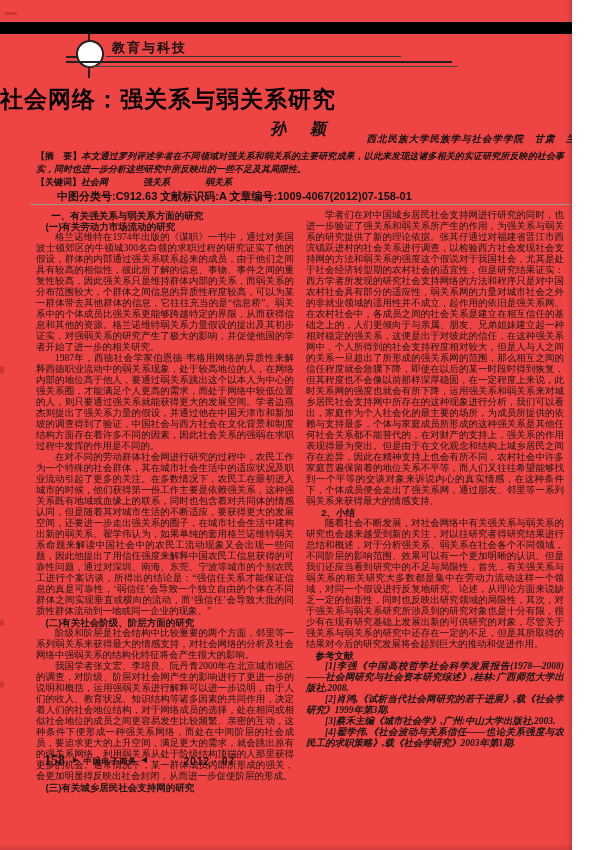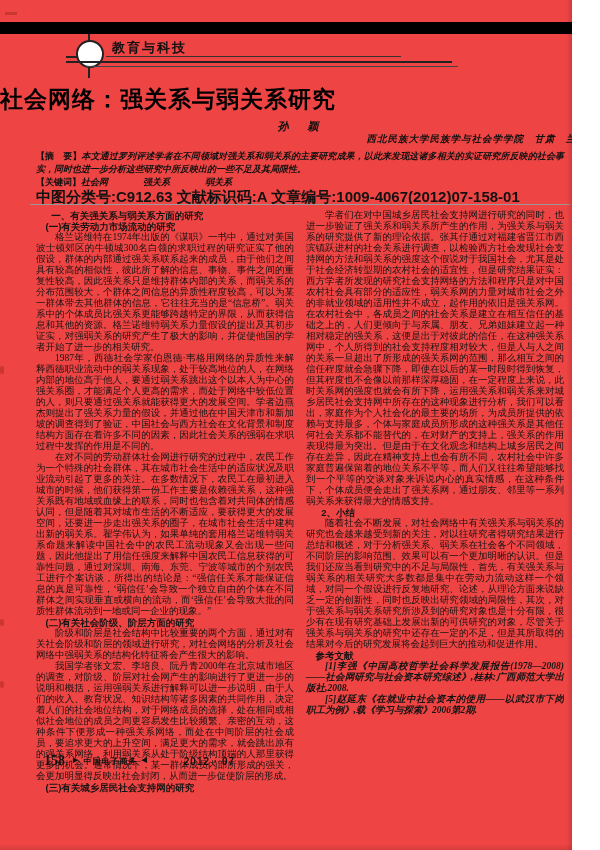--- a/index.html
+++ b/index.html
@@ -27,31 +27,31 @@
   .red-mark{position:absolute;background:#c4342a;opacity:.85;}
   .rm1{left:5px;top:12px;width:12px;height:3px;}
   .rm2{left:0;top:366px;width:4px;height:8px;border-radius:2px;}
   .rm3{left:0;top:619px;width:4px;height:7px;border-radius:2px;}
   .rm4{left:0;top:681px;width:4px;height:7px;border-radius:2px;}
   
   .title{position:absolute;left:0;top:84px;width:600px;text-align:left;
          font-family:"Liberation Sans",sans-serif;font-weight:900;font-size:23px;
          letter-spacing:1px;color:#000;}
   .author{position:absolute;left:0;top:119px;width:600px;text-align:center;
-          font-style:italic;font-weight:bold;font-size:11px;letter-spacing:4px;}
+          font-style:italic;font-weight:bold;font-size:16px;letter-spacing:4px;}
   .affiliation{position:absolute;left:0;top:133px;width:600px;text-align:right;
                font-style:italic;font-weight:bold;font-size:9.5px;letter-spacing:1px;margin-left:32px;}
   
   .abstract-block{position:absolute;left:36px;top:150px;width:528px;font-size:9px;
                   line-height:13px;text-align:justify;}
   .ab-label{font-family:"Liberation Sans",sans-serif;font-weight:bold;font-style:normal;}
   .ab-text{font-style:italic;font-weight:bold;}
   .kw-line{margin-top:0;}
   .kw{font-style:italic;font-weight:bold;margin-right:35px;}
-  .class-line{font-family:"Liberation Sans",sans-serif;font-weight:bold;font-size:15px;margin-top:1px;}
+  .class-line{font-family:"Liberation Sans",sans-serif;font-weight:bold;font-size:11px;margin-top:1px;margin-left:21px;}
   .rule{position:absolute;left:30px;top:204px;width:540px;height:1px;background:#999;}
   
   .columns{position:absolute;left:36px;top:210px;width:528px;height:588px;display:flex;gap:12px;overflow:hidden;}
   .col{width:258px;font-size:9.5px;line-height:11px;text-align:justify;color:#141414;}
   .b-h1{font-family:"Liberation Sans",sans-serif;font-weight:bold;text-indent:1.6em;}
   .b-h2{font-family:"Liberation Sans",sans-serif;font-weight:bold;text-indent:1em;}
   .b-p{text-indent:2em;}
   .b-ref{text-indent:2em;font-style:italic;font-weight:bold;}
   
   .footer{position:absolute;left:44px;top:753px;display:flex;align-items:center;gap:8px;}
@@ -98,31 +98,33 @@
   <div class="rule"></div>
 
   <div class="columns">
     <div class="col">
         <div class="b-h1">一、有关强关系与弱关系方面的研究</div>
         <div class="b-h2">(一)有关劳动力市场流动的研究</div>
         <div class="b-p">格兰诺维特在1974年出版的《谋职》一书中，通过对美国波士顿郊区的牛顿城300名白领的求职过程的研究证实了他的假设，群体的内部通过强关系联系起来的成员，由于他们之间具有较高的相似性，彼此所了解的信息、事物、事件之间的重复性较高，因此强关系只是维持群体内部的关系，而弱关系的分布范围较大，个群体之间信息的异质性程度较高，可以为某一群体带去其他群体的信息，它往往充当的是“信息桥”。弱关系中的个体成员比强关系更能够跨越特定的界限，从而获得信息和其他的资源。格兰诺维特弱关系力量假设的提出及其初步证实，对强弱关系的研究产生了极大的影响，并促使他国的学者开始了进一步的相关研究。</div>
         <div class="b-p">1987年，西德社会学家伯恩德·韦格用网络的异质性来解释西德职业流动中的弱关系现象，处于较高地位的人，在网络内部的地位高于他人，要通过弱关系跳出这个以本人为中心的强关系圈，才能满足个人更高的需求，而处于网络中较低位置的人，则只要通过强关系就能获得更大的发展空间。学者边燕杰则提出了强关系力量的假设，并通过他在中国天津市和新加坡的调查得到了验证，中国社会与西方社会在文化背景和制度结构方面存在着许多不同的因素，因此社会关系的强弱在求职过程中发挥的作用是不同的。</div>
         <div class="b-p">在对不同的劳动群体社会网进行研究的过程中，农民工作为一个特殊的社会群体，其在城市社会生活中的适应状况及职业流动引起了更多的关注。在多数情况下，农民工在最初进入城市的时候，他们获得第一份工作主要是依赖强关系，这种强关系既有地域或血缘上的联系，同时也包含着对共同体的情感认同，但是随着其对城市生活的不断适应，要获得更大的发展空间，还要进一步走出强关系的圈子，在城市社会生活中建构出新的弱关系。翟学伟认为，如果单纯的套用格兰诺维特弱关系命题来解读中国社会中的农民工流动现象又会出现一些问题，因此他提出了用信任强度来解释中国农民工信息获得的可靠性问题，通过对深圳、南海、东莞、宁波等城市的个别农民工进行个案访谈，所得出的结论是：“强信任关系才能保证信息的真是可靠性，‘弱信任’会导致一个独立自由的个体在不同群体之间实现垂直或横向的流动，而‘强信任’会导致大批的同质性群体流动到一地或同一企业的现象。”</div>
         <div class="b-h2">(二)有关社会阶级、阶层方面的研究</div>
-        <div class="b-p">阶级和阶层是社会结构中比较重要的两个方面，通过对有关社会阶级和阶层的领域进行研究，对社会网络的分析及社会网络中强弱关系的结构化特征将会产生很大的影响。</div>
+        <div class="b-p">阶级和阶层是社会结构中比较重要的两个方面，邻里等一系列弱关系来获得最大的情感支持，对社会网络的分析及社会网络中强弱关系的结构化特征将会产生很大的影响。</div>
         <div class="b-p">我国学者张文宏、李培良、阮丹青2000年在北京城市地区的调查，对阶级、阶层对社会网产生的影响进行了更进一步的说明和概括，运用强弱关系进行解释可以进一步说明，由于人们的收入、教育状况、知识结构等诸多因素的共同作用，决定着人们的社会地位结构，对于网络成员的选择，处在相同或相似社会地位的成员之间更容易发生比较频繁、亲密的互动，这种条件下便形成一种强关系网络，而处在中间阶层的社会成员，要追求更大的上升空间，满足更大的需求，就会跳出原有的强关系网络，利用弱关系从处于阶级结构顶端的人那里获得更多的机会。通常情况下，某一群体成员内部所形成的强关，会更加明显得反映出社会封闭，从而进一步促使阶层的形成。</div>
         <div class="b-h2">(三)有关城乡居民社会支持网的研究</div>
       </div>
     <div class="col">
         <div class="b-p">学者们在对中国城乡居民社会支持网进行研究的同时，也进一步验证了强关系和弱关系所产生的作用，为强关系与弱关系的研究提供了新的理论依据。张其仔通过对福建省晋江市西滨镇跃进村的社会关系进行调查，以检验西方社会发现社会支持网的方法和弱关系的强度这个假说对于我国社会，尤其是处于社会经济转型期的农村社会的适宜性，但是研究结果证实：西方学者所发现的研究社会支持网络的方法和程序只是对中国农村社会具有部分的适应性，弱关系网的力量对城市社会之外的非就业领域的适用性并不成立，起作用的依旧是强关系网。在农村社会中，各成员之间的社会关系是建立在相互信任的基础之上的，人们更倾向于与亲属、朋友、兄弟姐妹建立起一种相对稳定的强关系，这便是出于对彼此的信任，在这种强关系网中，个人所得到的社会支持程度相对较大，但是人与人之间的关系一旦超出了所形成的强关系网的范围，那么相互之间的信任程度就会急骤下降，即使在以后的某一时段时得到恢复，但其程度也不会像以前那样深厚稳固，在一定程度上来说，此时关系网的强度也就会有所下降，运用强关系和弱关系来对城乡居民社会支持网中所存在的这种现象进行分析，我们可以看出，家庭作为个人社会化的最主要的场所，为成员所提供的依赖与支持最多，个体与家庭成员所形成的这种强关系是其他任何社会关系都不能替代的，在对财产的支持上，强关系的作用表现得最为突出。但是由于在文化观念和结构上城乡居民之间存在差异，因此在精神支持上也会有所不同，农村社会中许多家庭普遍保留着的地位关系不平等，而人们又往往希望能够找到一个平等的交谈对象来诉说内心的真实情感，在这种条件下，个体成员便会走出了强关系网，通过朋友、邻里等一系列弱关系来获得最大的情感支持。</div>
         <div class="b-h1">2、小结</div>
         <div class="b-p">随着社会不断发展，对社会网络中有关强关系与弱关系的研究也会越来越受到新的关注，对以往研究者得研究结果进行总结和概述，对于分析强关系、弱关系在社会各个不同领域，不同阶层的影响范围、效果可以有一个更加明晰的认识。但是我们还应当看到研究中的不足与局限性，首先，有关强关系与弱关系的相关研究大多数都是集中在劳动力流动这样一个领域，对同一个假设进行反复地研究、论述，从理论方面来说缺乏一定的创新性，同时也反映出研究领域的局限性，其次，对于强关系与弱关系研究所涉及到的研究对象也是十分有限，很少有在现有研究基础上发展出新的可供研究的对象，尽管关于强关系与弱关系的研究中还存在一定的不足，但是其所取得的结果对今后的研究发展将会起到巨大的推动和促进作用。</div>
         <div class="b-h2">参考文献</div>
         <div class="b-ref">[1]李强《中国高校哲学社会科学发展报告(1978—2008)——社会网研究与社会资本研究综述》,桂林:广西师范大学出版社,2008.</div>
-        <div class="b-ref">[5]赵延东《在就业中社会资本的使用——以武汉市下岗职工为例》,载《学习与探索》2006第2期.</div>
+        <div class="b-ref">[2]肖鸿,《试析当代社会网研究的若干进展》,载《社会学研究》1999年第3期.</div>
+        <div class="b-ref">[3]蔡禾主编《城市社会学》,广州:中山大学出版社,2003.</div>
+        <div class="b-ref">[4]翟学伟,《社会波动与关系信任——也论关系强度与农民工的求职策略》,载《社会学研究》2003年第1期.</div>
       </div>
   </div>
 
   <div class="footer">
     <span class="page-num">158</span>
     <span class="journal">
       <span class="tri">▶</span>
       <span>中国电子商务</span>
       <span class="tri">◀</span>
     </span>

